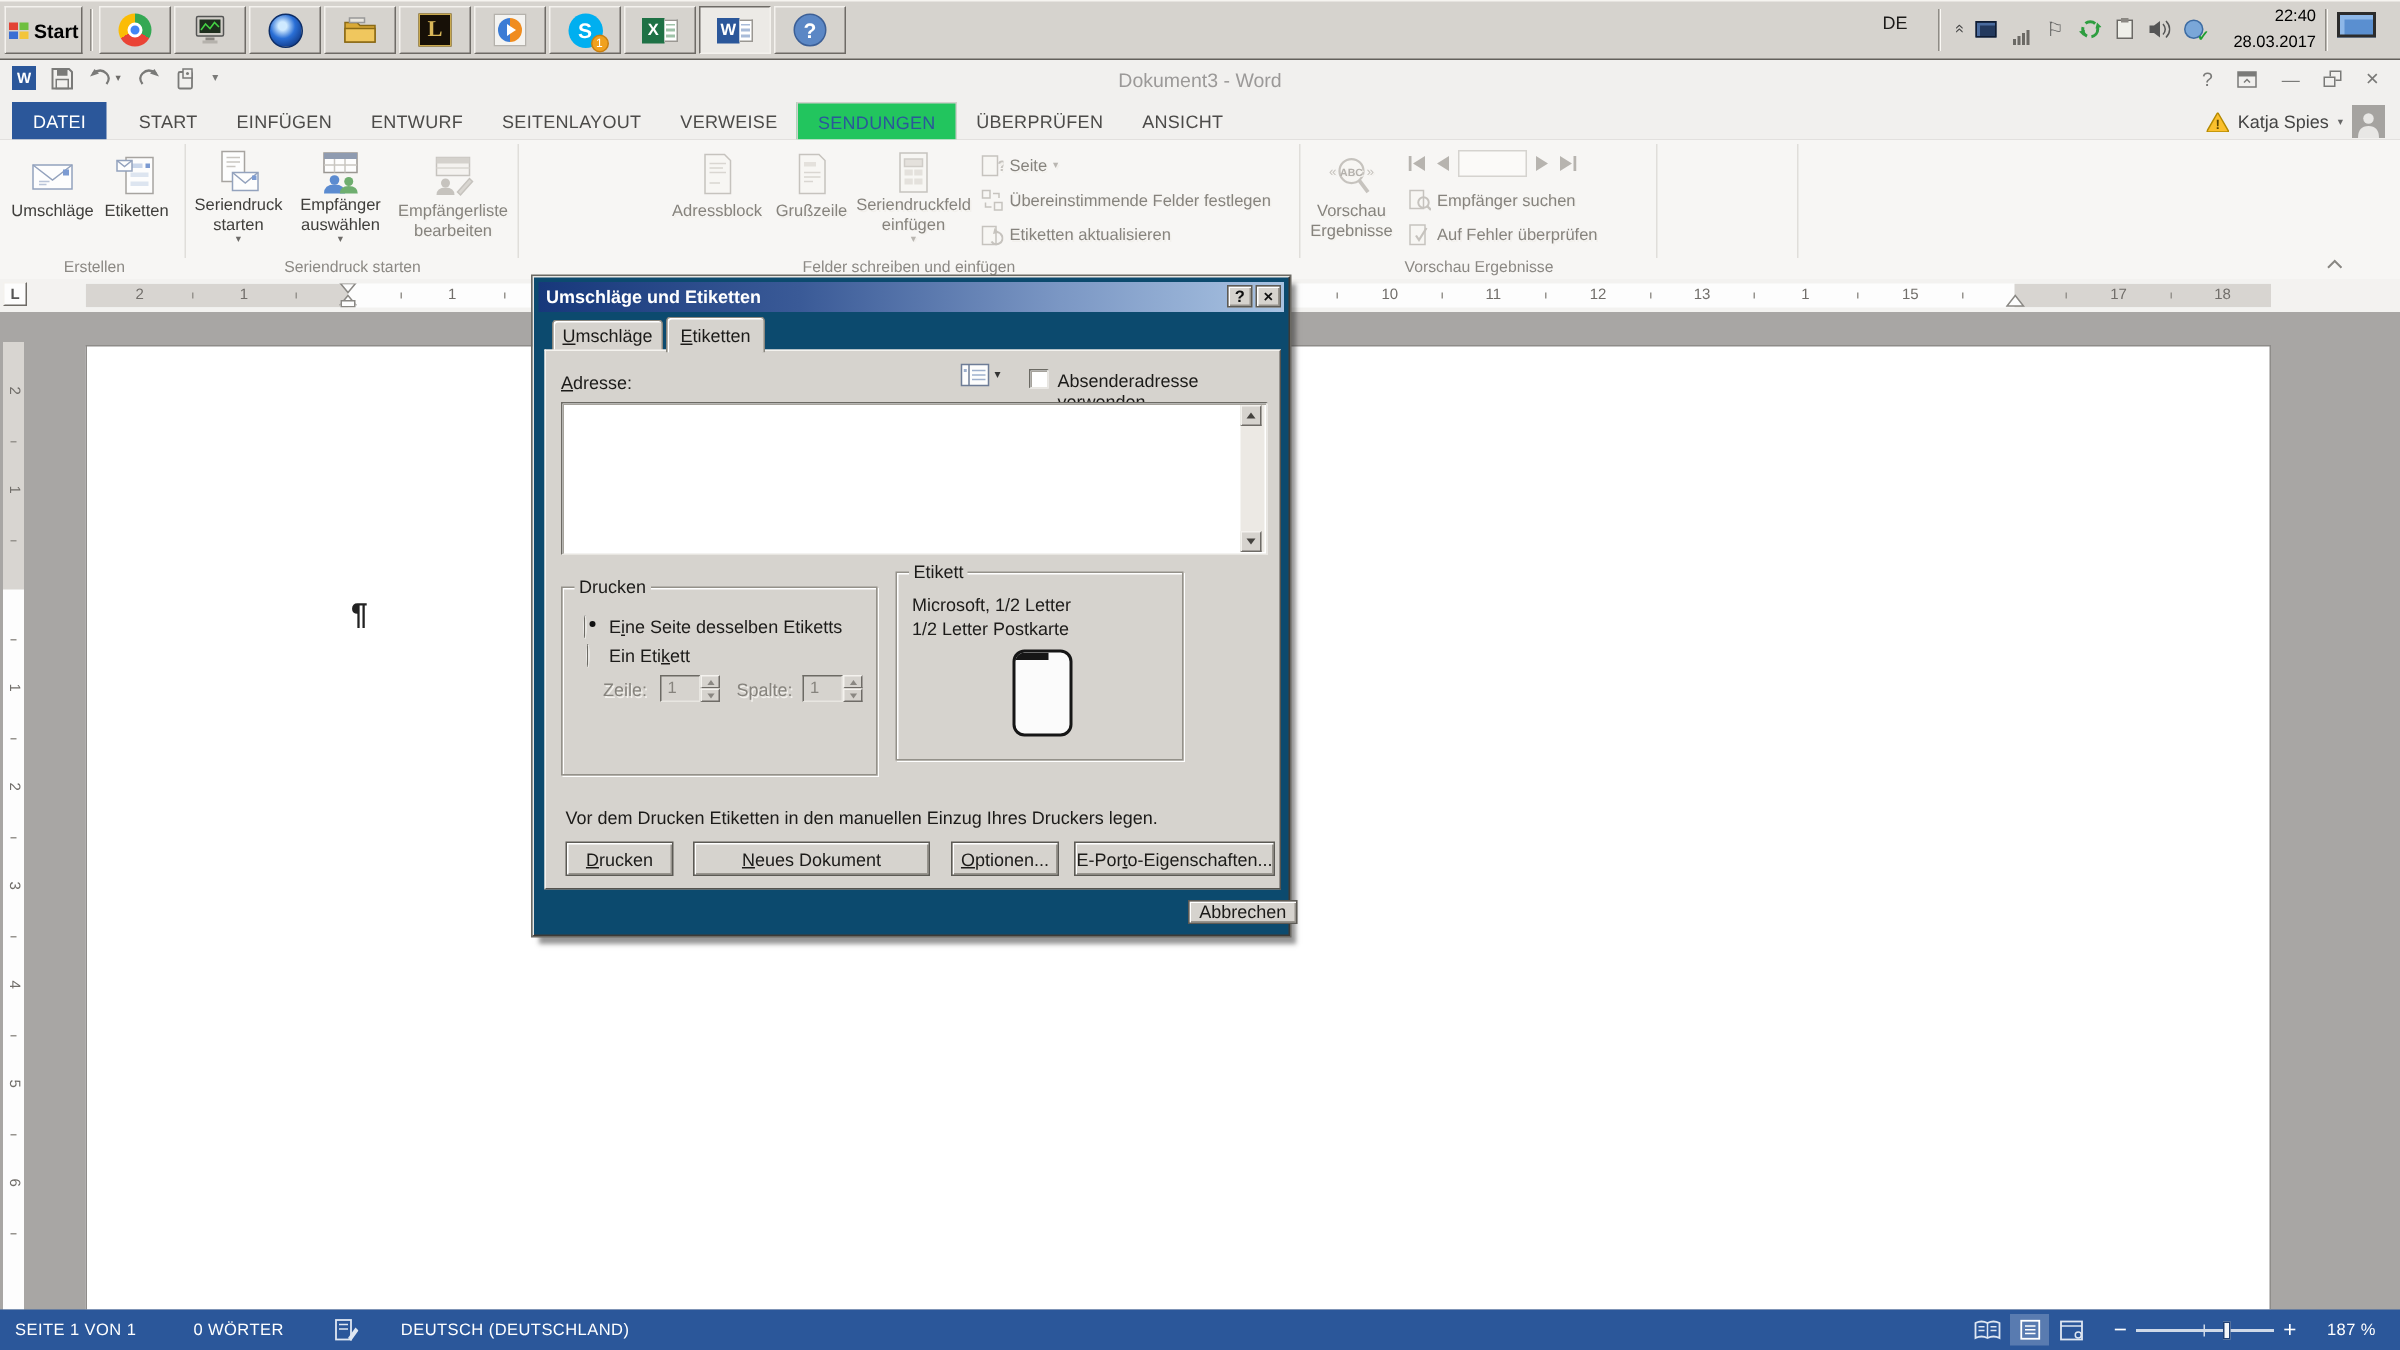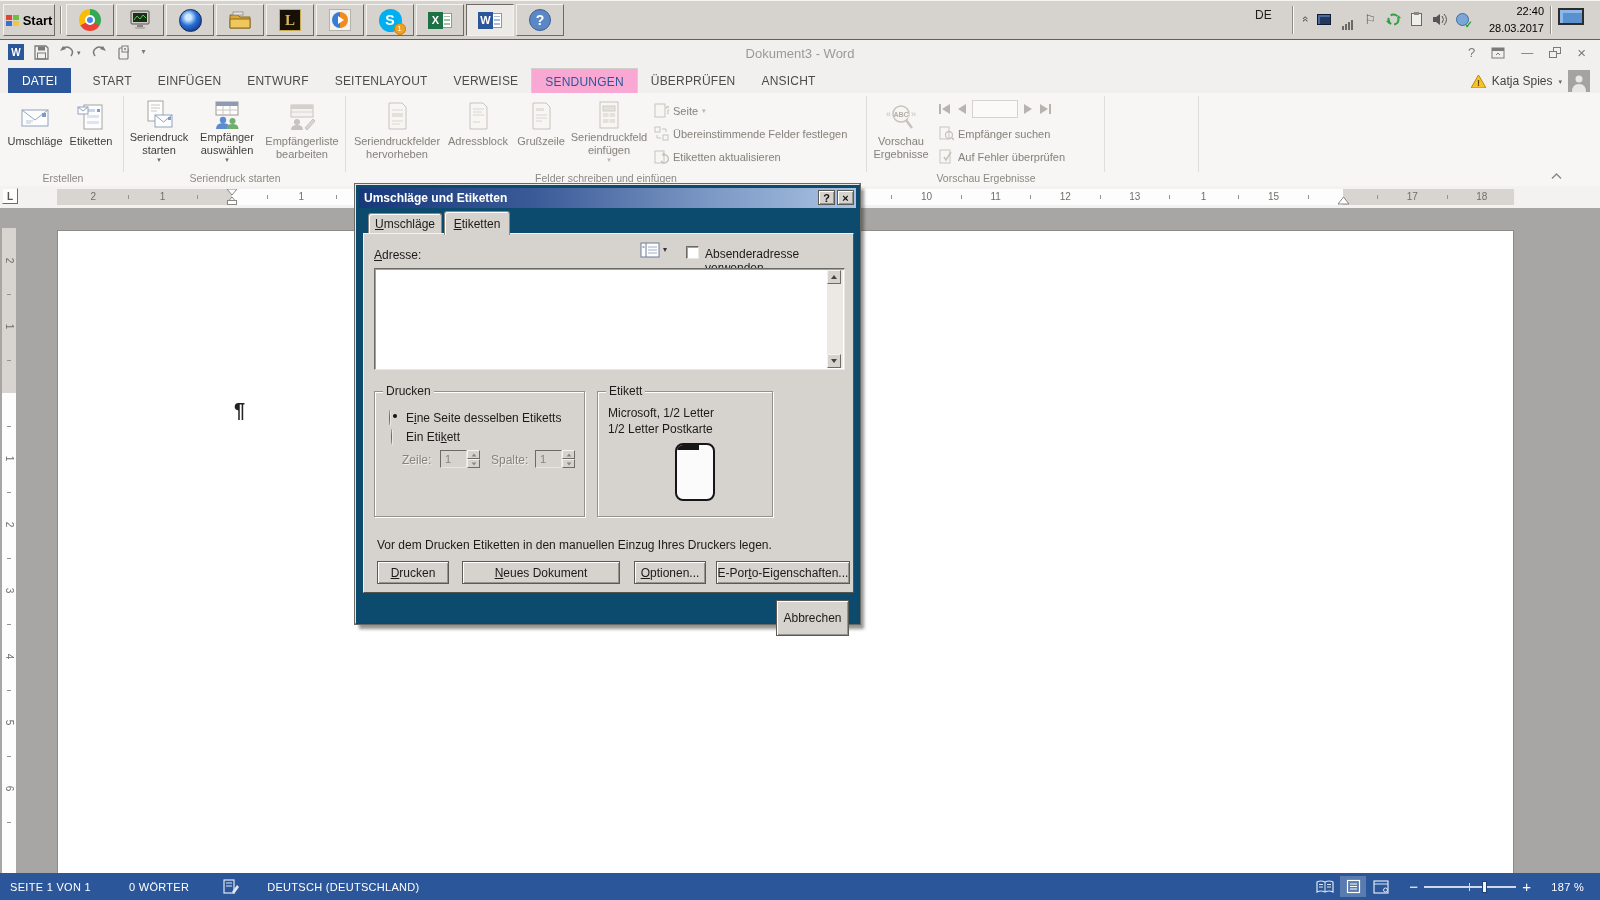--- a/index.html
+++ b/index.html
@@ -23,21 +23,21 @@
 #taskbar{position:absolute;left:0;top:0;width:1600px;height:40px;background:#d6d3ce;border-bottom:1px solid #63605b;box-shadow:inset 0 1px 0 #f6f4f0}
 .tapp{position:absolute;top:4px;width:48px;height:32px;display:flex;align-items:center;justify-content:center}
 .tsep{position:absolute;top:6px;width:2px;height:28px;border-left:1px solid #8f8c86;border-right:1px solid #fbf9f5}
 .tray-ico{display:flex;align-items:center;justify-content:center;width:22px;height:22px}
 
 
 #titlebar{position:absolute;left:0;top:40px;width:1600px;height:28px;background:#f1f0ee}
 #tabsrow{position:absolute;left:0;top:68px;width:1600px;height:25px;background:#f1f0ee;display:flex;align-items:stretch;padding-left:8px}
 .rtab{font-size:12px;color:#4c4b49;padding:6px 13px 0;letter-spacing:.2px}
 .rtab.file{background:#2b579a;color:#fff;margin-right:8px;padding:6px 14px 0}
-.rtab.active{background:#f9a8d4;border:1px solid #d2d0cc;border-bottom:none;color:#2b579a}
+.rtab.active{background:#22c55e;border:1px solid #d2d0cc;border-bottom:none;color:#2b579a}
 #ribbon{position:absolute;left:0;top:93px;width:1600px;height:94px;background:#f7f6f4;border-bottom:1px solid #c9c7c3}
 .rgrp{position:absolute;top:0;height:93px}
 .gsep{position:absolute;top:3px;width:1px;height:76px;background:#e0deda}
 .glabel{position:absolute;bottom:2px;left:0;right:0;text-align:center;font-size:10.5px;color:#8c8984;white-space:nowrap}
 .rbtn{position:absolute;top:4px;height:64px;display:flex;flex-direction:column;align-items:center;text-align:center;
   font-size:11px;color:#3f3e3b;line-height:1.15;padding-top:2px}
 .rbtn .ricon{height:36px;display:flex;align-items:center;justify-content:center}
 .caret{font-size:7px;color:#6d6b68;line-height:1}
 .dis .caret{color:#b9b6b1}
 .rbtn.dis,.rrow.dis{color:#b3b0ab}
@@ -382,32 +382,20 @@
               <polygon points="19,27 27,18 29,20 21,29" fill="#d9d6d1" stroke="#c6c3be"></polygon>
             </svg>
           </span>
         <span class="rlabel">Empfängerliste bearbeiten</span>
       </div>
       <div class="glabel">Seriendruck starten</div>
     </div>
     <div class="gsep" style="left:345px"></div>
 
     <div class="rgrp" style="left:348px;width:516px">
-      <div class="rbtn dis" style="left:4px;width:90px">
-        <span class="ricon">
-          <svg width="30" height="32" viewBox="0 0 30 32">
-              <path d="M7 2 h13 l4 4 v22 h-17z" fill="#f7f6f3" stroke="#c6c3be"></path>
-              <line x1="10" y1="9" x2="21" y2="9" stroke="#d9d6d1"></line>
-              <rect x="10" y="12" width="11" height="4" fill="#e4e1dc"></rect>
-              <line x1="10" y1="20" x2="21" y2="20" stroke="#d9d6d1"></line>
-              <line x1="10" y1="23" x2="18" y2="23" stroke="#d9d6d1"></line>
-            </svg>
-          </span>
-        <span class="rlabel">Seriendruckfelder hervorheben</span>
-      </div>
       <div class="rbtn dis" style="left:96px;width:68px">
         <span class="ricon">
           <svg width="30" height="32" viewBox="0 0 30 32">
               <path d="M7 2 h13 l4 4 v22 h-17z" fill="#f7f6f3" stroke="#c6c3be"></path>
               <line x1="10" y1="8" x2="21" y2="8" stroke="#d9d6d1"></line>
               <line x1="10" y1="11" x2="19" y2="11" stroke="#d9d6d1"></line>
               <line x1="10" y1="14" x2="21" y2="14" stroke="#d9d6d1"></line>
               <line x1="10" y1="21" x2="17" y2="21" stroke="#d9d6d1"></line>
             </svg>
           </span>
@@ -697,38 +685,38 @@
               <span class="spinbtn">
                 <span class="tu"></span>
               </span>
               <span class="spinbtn">
                 <span class="td"></span>
               </span>
             </span>
         </div>
       </div>
 
-      <div class="abs grpbox" style="left:233px;top:157px;width:176px;height:126px">
+      <div class="abs grpbox" style="left:233px;top:147px;width:192px;height:126px">
         <span class="legend">Etikett</span>
         <span class="abs" style="left:10px;top:14px">Microsoft, 1/2 Letter</span>
         <span class="abs" style="left:10px;top:30px">1/2 Letter Postkarte</span>
         <span class="abs" style="left:77px;top:51px;width:40px;height:58px;border:2px solid #161616;border-radius:8px;background:#fbfbfb;overflow:hidden;display:block">
           <span style="position:absolute;top:0;left:0;width:62%;height:5px;background:#161616"></span>
           </span>
       </div>
 
       <span class="abs" style="left:13px;top:304px">Vor dem Drucken Etiketten in den manuellen Einzug Ihres Druckers legen.</span>
 
       <div class="abs cbtn" style="left:13px;top:327px;width:72px;height:23px"><u>D</u>rucken</div>
       <div class="abs cbtn" style="left:98px;top:327px;width:158px;height:23px"><u>N</u>eues Dokument</div>
       <div class="abs cbtn" style="left:270px;top:327px;width:72px;height:23px"><u>O</u>ptionen...</div>
       <div class="abs cbtn" style="left:352px;top:327px;width:134px;height:23px">E-Por<u>t</u>o-Eigenschaften...</div>
     </div>
 
-    <div class="abs cbtn" style="left:420px;top:415px;width:73px;height:36px">Abbrechen</div>
+    <div class="abs cbtn" style="left:436px;top:415px;width:73px;height:16px">Abbrechen</div>
   </div>
 
   <div id="statusbar">
     <span class="sb-item">SEITE 1 VON 1</span>
     <span class="sb-item" style="margin-left:18px">0 WÖRTER</span>
     <span class="sb-item" style="margin-left:14px">
       <svg width="16" height="15" viewBox="0 0 16 15">
           <rect x="1" y="1" width="10" height="13" fill="none" stroke="#dfe7f2" stroke-width="1.2"></rect>
           <line x1="3" y1="4" x2="9" y2="4" stroke="#dfe7f2"></line>
           <line x1="3" y1="7" x2="9" y2="7" stroke="#dfe7f2"></line>

